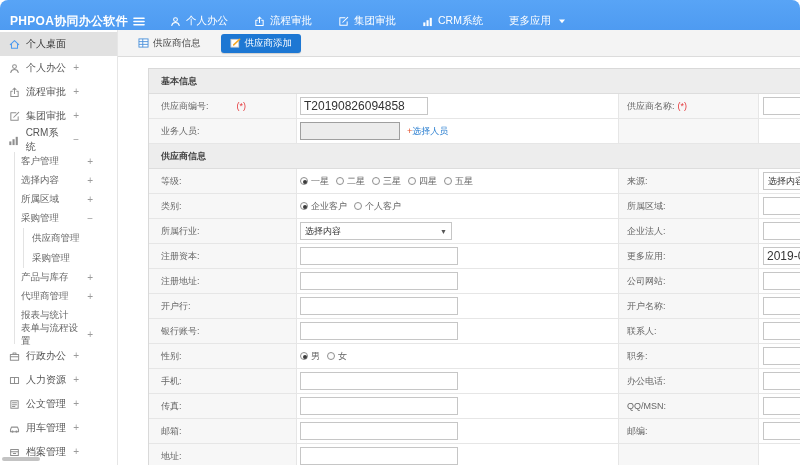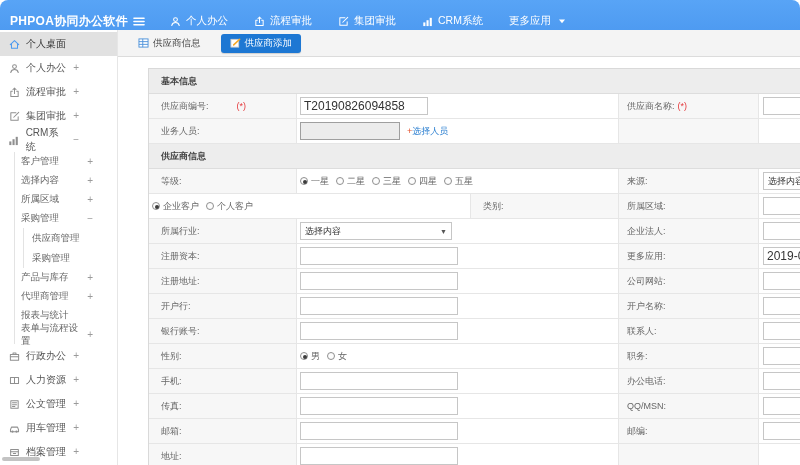--- a/index.html
+++ b/index.html
@@ -350,34 +350,34 @@
           <div class="cell lab2">
             <span>来源:</span>
           </div>
           <div class="cell fld2">
             <div class="sel" style="width: 200px;">
               <span>选择内容</span>
             </div>
           </div>
         </div>
         <div class="frow">
+          <div class="cell lab1">
+            <span>类别:</span>
+          </div>
           <div class="cell fld1">
             <span class="rgroup">
               <span class="ropt">
                 <span class="radio checked"></span>
                 <span>企业客户</span>
               </span>
               <span class="ropt">
                 <span class="radio"></span>
                 <span>个人客户</span>
               </span>
             </span>
-          </div>
-          <div class="cell lab1">
-            <span>类别:</span>
           </div>
           <div class="cell lab2">
             <span>所属区域:</span>
           </div>
           <div class="cell fld2">
             <input class="tin" type="text" style="width: 200px;">
           </div>
         </div>
         <div class="frow">
           <div class="cell lab1">

